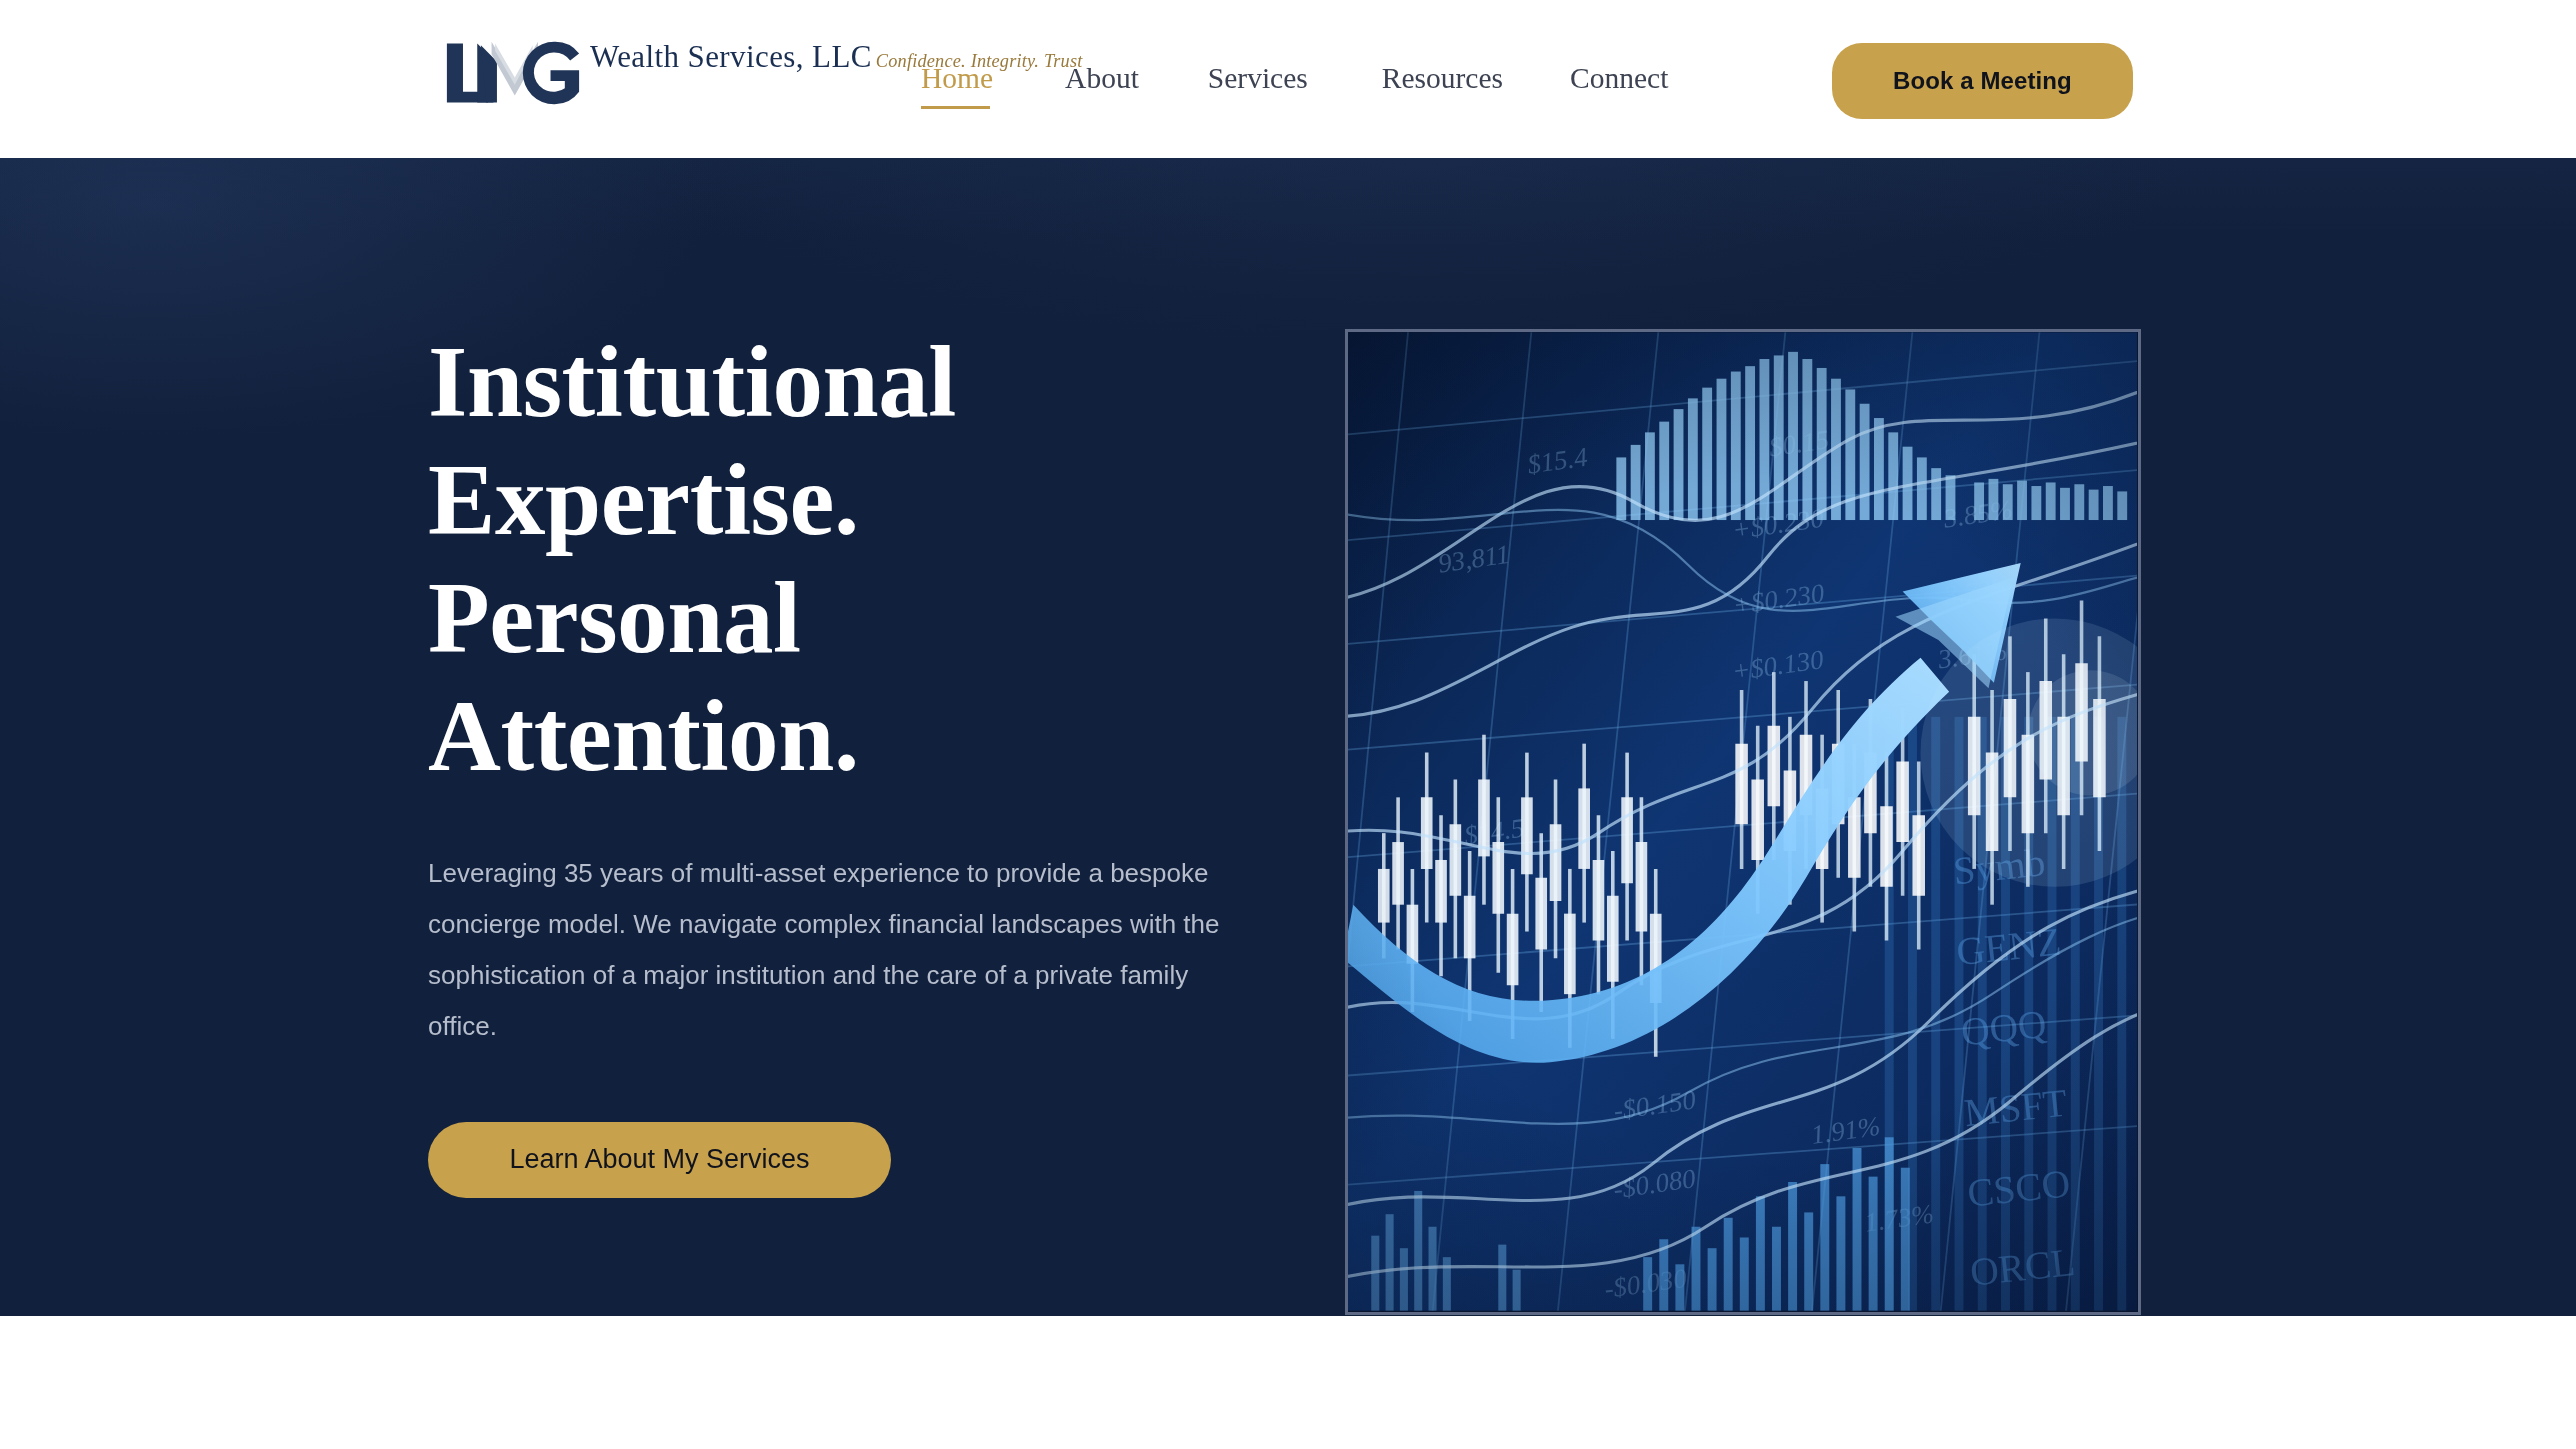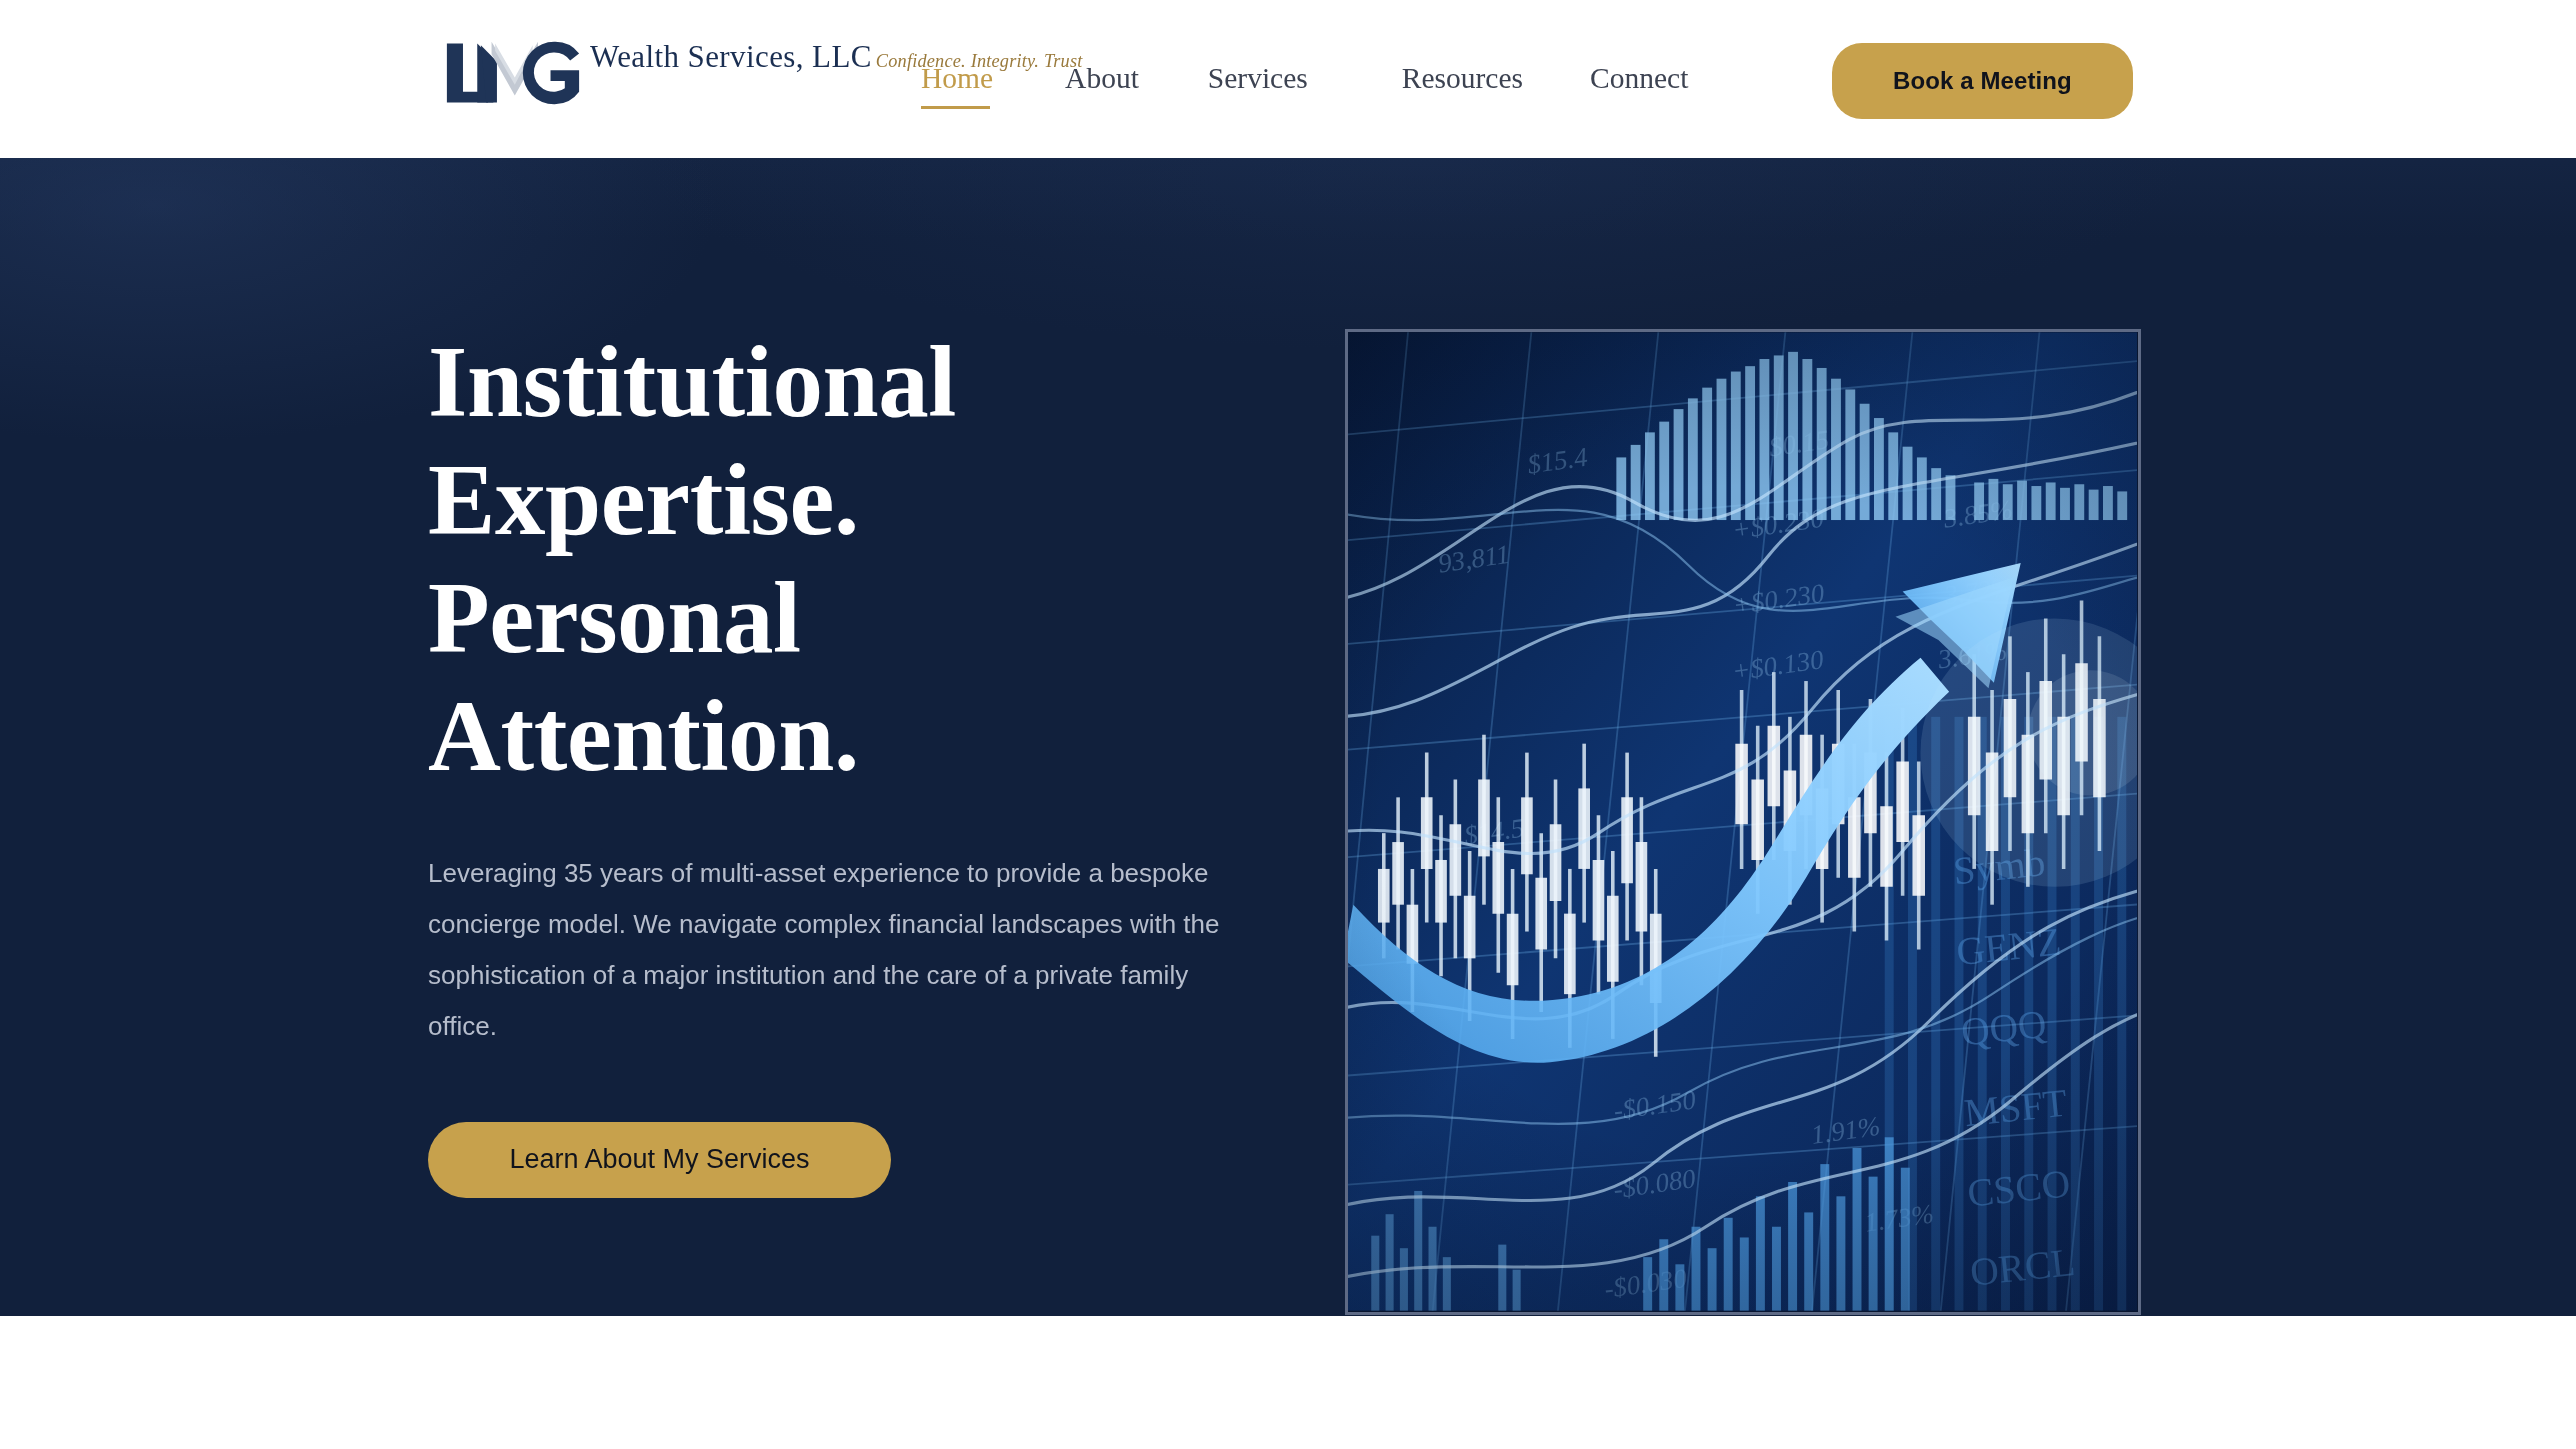--- a/index.html
+++ b/index.html
@@ -81,21 +81,21 @@
   .nav-item.is-active::after{
     content:"";
     position:absolute;
     left:0; right:3.6px; bottom:-15px;
     height:2.7px;
     background:#c19b4a;
   }
   .nav-item--home{ margin-right:68px; }
   .nav-item--about{ margin-right:65px; }
   .nav-item--services{ margin-right:70px; }
-  .nav-item--resources{ margin-right:63px;margin-left:20px; }
+  .nav-item--resources{ margin-right:63px; }
 
   
   .header-cta{
     position:absolute; left:1832px; top:43px;
     width:301px; height:76px;
     background:#c8a css;
     background:#c7a14c;
     border:none; border-radius:30px;
     color:#10131c;
     font-family:"Liberation Sans", sans-serif;

